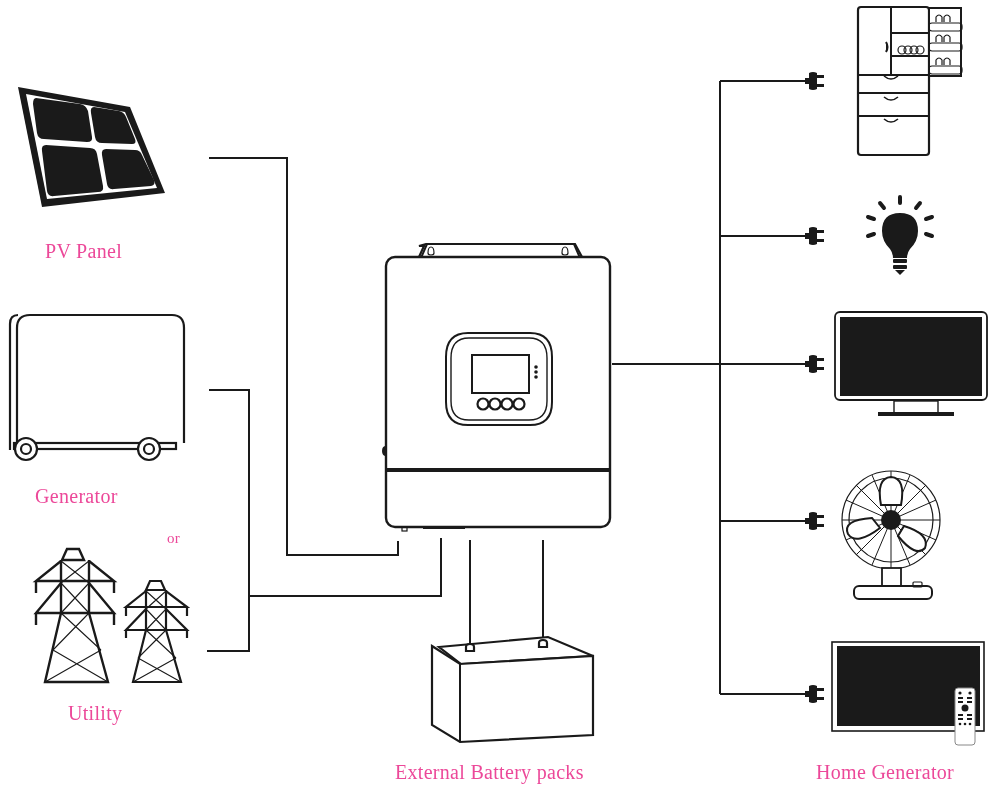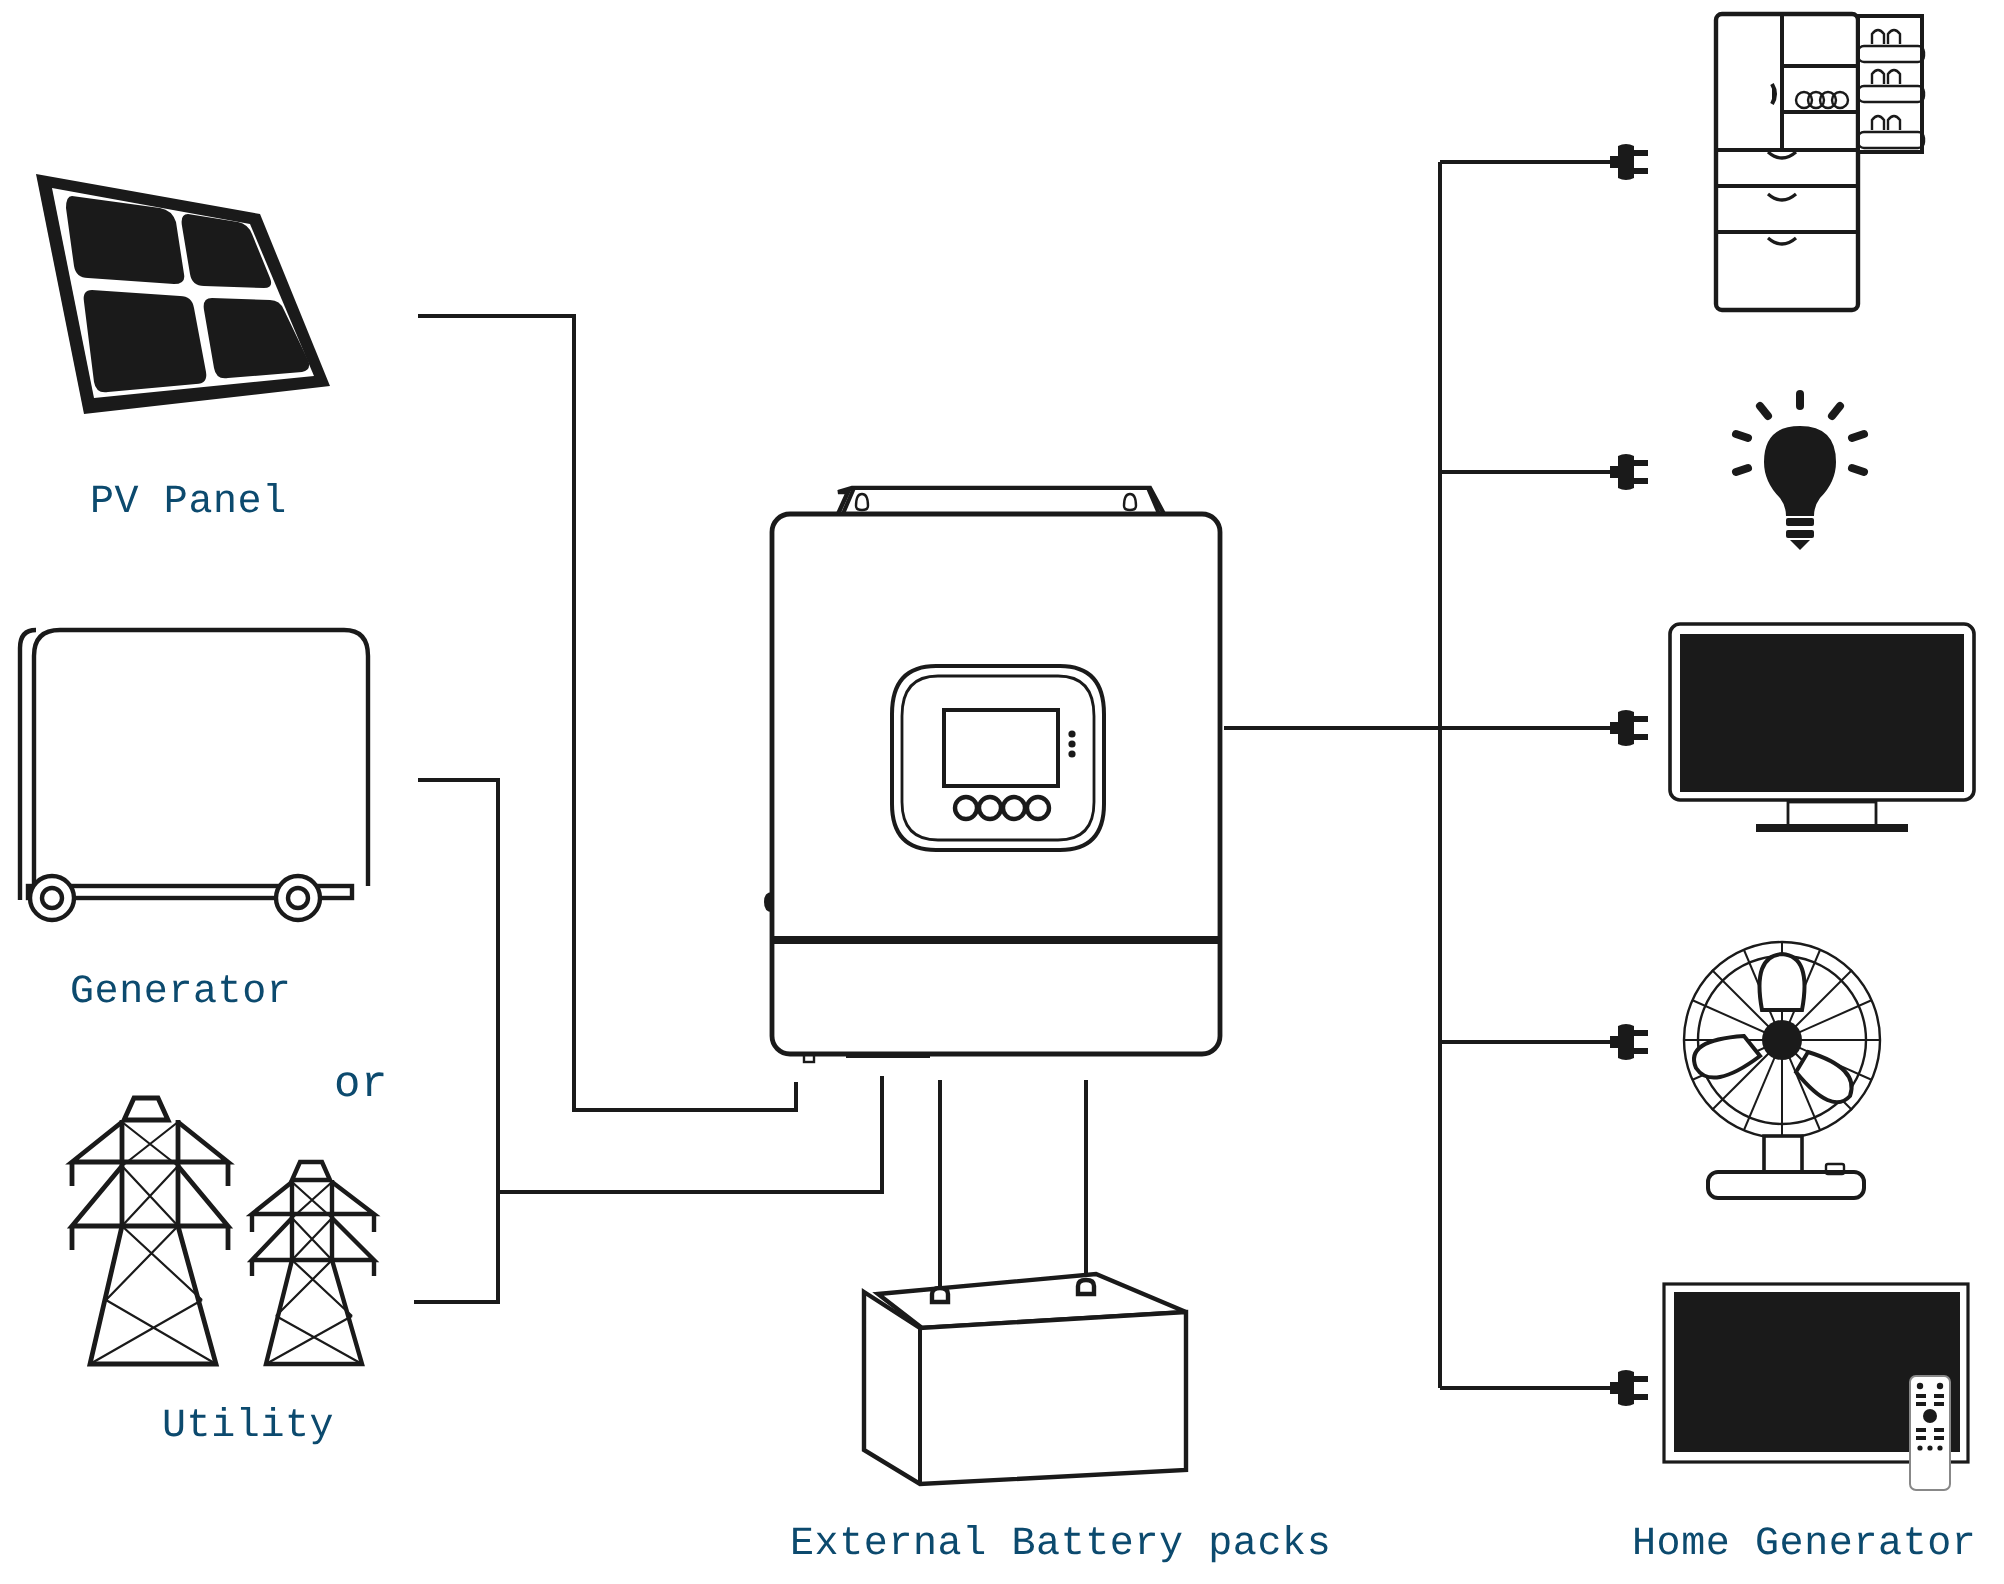--- a/index.html
+++ b/index.html
@@ -1,19 +1,19 @@
 <!DOCTYPE html>
 <html><head>
   <meta charset="utf-8">
   <style>
     html, body { margin: 0; padding: 0; background: #ffffff; }
     body { width: 1002px; height: 792px; position: relative; overflow: hidden; font-family: "Liberation Sans", sans-serif; }
     svg#diagram { position: absolute; left: 0; top: 0; }
-    .lbl { position: absolute; font-family: Liberation Mono, monospace; font-size: 20px; color: #0c4a6e; white-space: nowrap; letter-spacing: 0.3px; }
-    .lbl-or { font-size: 22px; }
+    .lbl { position: absolute; font-family: Liberation Serif, serif; font-size: 20px; color: #ec4899; white-space: nowrap; letter-spacing: 0.3px; }
+    .lbl-or { font-size: 15px; }
     .wire { fill: none; stroke: #1a1a1a; stroke-width: 2; }
     .ol { fill: #ffffff; stroke: #1a1a1a; stroke-width: 2.2; }
     .thin { fill: none; stroke: #1a1a1a; stroke-width: 1.2; }
     .blk { fill: #1a1a1a; }
   </style>
 </head>
 <body>
 
 <svg id="diagram" width="1002" height="792" viewBox="0 0 1002 792">
 
@@ -247,15 +247,15 @@
       <circle cx="960" cy="724" r="1.3" class="blk"></circle>
       <circle cx="965" cy="724" r="1.3" class="blk"></circle>
       <circle cx="970" cy="724" r="1.3" class="blk"></circle>
     </g>
   </g>
 </svg>
 
 <div class="lbl" style="left:45px; top:240px;">PV Panel</div>
 <div class="lbl" style="left:35px; top:485px;">Generator</div>
 <div class="lbl lbl-or" style="left:167px; top:530px;">or</div>
-<div class="lbl" style="left:81px; top:702px;">Utility</div>
+<div class="lbl" style="left:68px; top:702px;">Utility</div>
 <div class="lbl" style="left:395px; top:761px;">External Battery packs</div>
 <div class="lbl" style="left:816px; top:761px;">Home Generator</div>
 
 </body></html>

